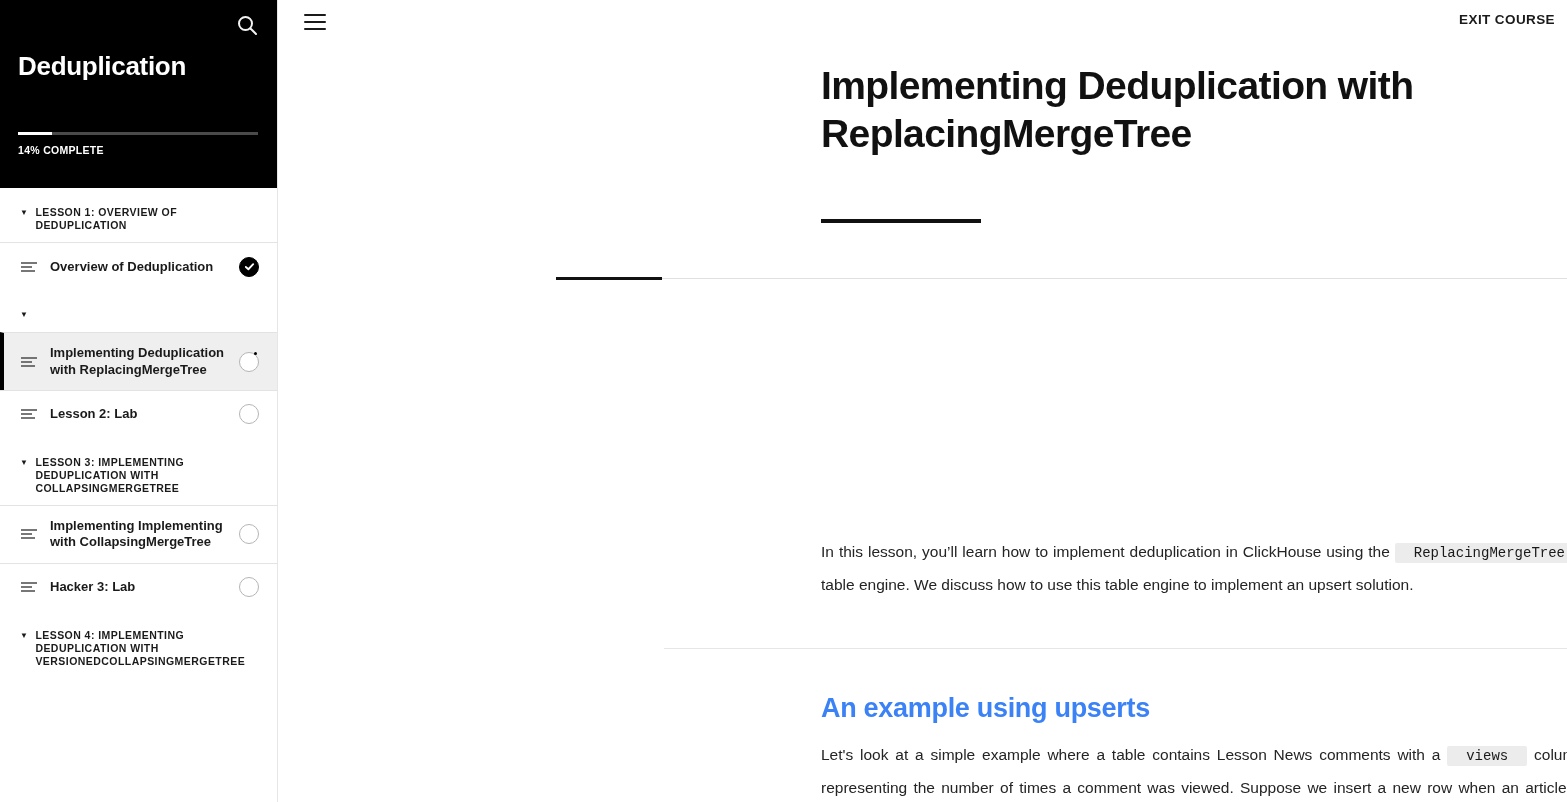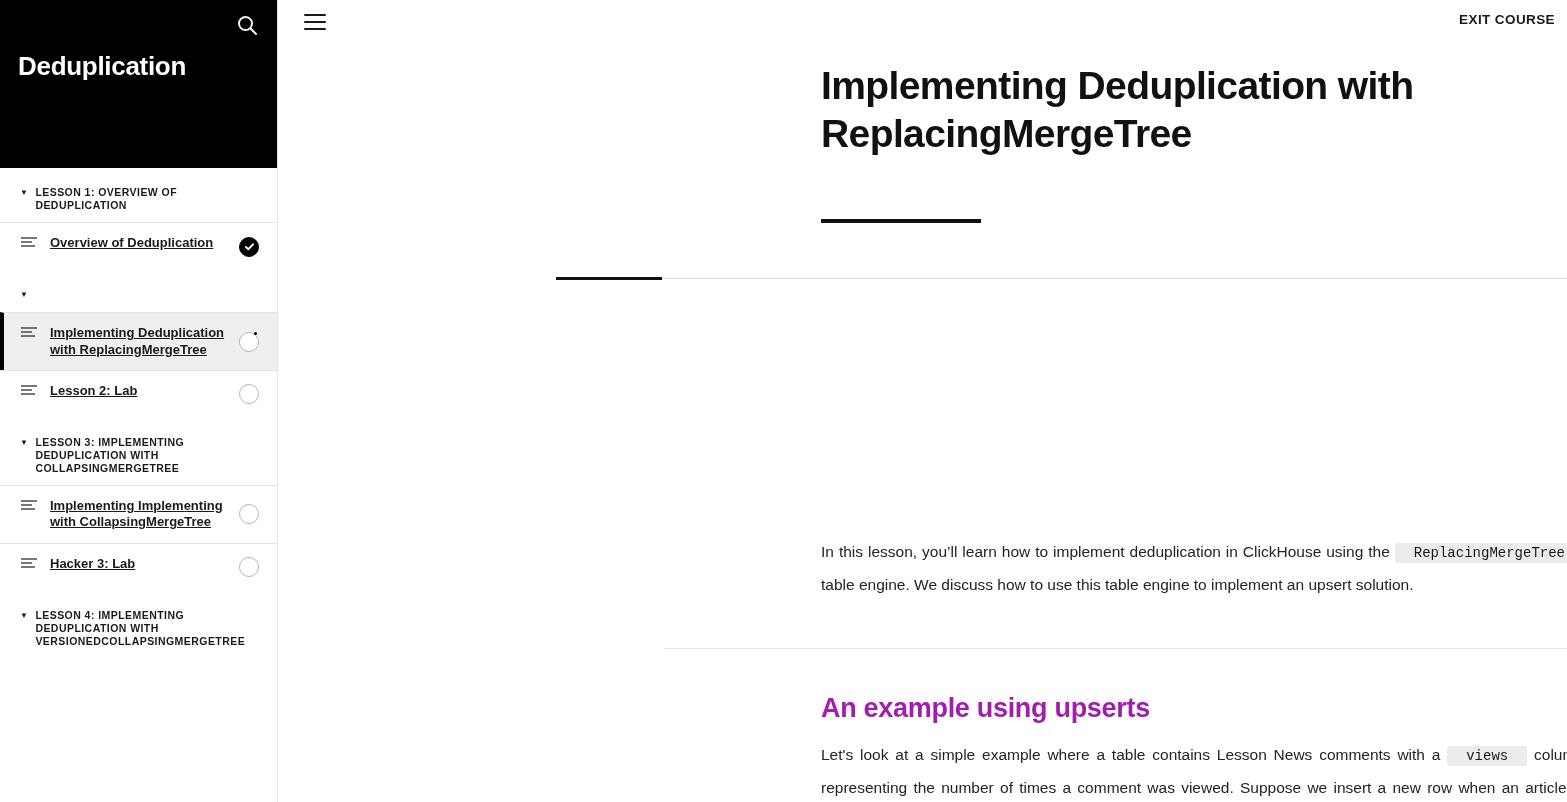--- a/index.html
+++ b/index.html
@@ -19,21 +19,21 @@
     height: 802px;
     background: #ffffff;
     border-right: 1px solid #e6e6e6;
     position: relative;
     flex: 0 0 278px;
     overflow: hidden;
   }
   .sidebar-header {
     background: #000000;
     color: #ffffff;
-    height: 168px;
+    height: 188px;
     padding: 0 20px;
     position: relative;
   }
   .search-icon-btn {
     position: absolute;
     top: 13px;
     right: 18px;
     width: 24px;
     height: 24px;
     cursor: pointer;
@@ -94,28 +94,28 @@
     align-items: flex-start;
   }
   .caret {
     font-size: 8px;
     line-height: 14px;
     color: #1a1a1a;
     flex: 0 0 auto;
   }
   .lesson-item {
     display: flex;
+    align-items: center;
     gap: 12px;
     padding: 12px 20px 12px 20px;
     border-top: 1px solid #e3e3e3;
     position: relative;
     min-height: 48px;
     cursor: pointer;
     background: #fff;
-    text-decoration: underline;
   }
   .lesson-item.active {
     background: #efefef;
     border-left: 4px solid #000;
     padding-left: 16px;
   }
   .lesson-icon { flex: 0 0 18px; width: 18px; height: 14px; }
   .lesson-label {
     font-size: 13px;
     font-weight: 700;
@@ -246,41 +246,47 @@
     margin: 46px 0 0 386px;
     width: 1076px;
     height: 1px;
     background: #e6e6e6;
   }
   .section-head {
     margin: 44px 0 0 543px;
     font-size: 27px;
     font-weight: 700;
     letter-spacing: -0.3px;
-    color: #a21caf;
+    color: #3b82f6;
   }
   .body-block2 {
     margin: 14px 0 0 543px;
     width: 763px;
   }
 </style>
 </head>
 <body>
 
 <div class="app">
 
   <aside class="sidebar">
     <div class="sidebar-header">
       <div class="search-icon-btn">
         <svg width="24" height="24" viewBox="0 0 24 24" fill="none" stroke="#ffffff" stroke-width="2">
           <circle cx="10.5" cy="10.5" r="6.5"></circle>
           <line x1="15.5" y1="15.5" x2="21" y2="21" stroke-linecap="round"></line>
         </svg>
       </div>
       <div class="course-title">Deduplication</div>
+      <div class="progress-wrap">
+        <div class="progress-track">
+          <div class="progress-fill" style="width: 14%;"></div>
+        </div>
+        <div class="progress-label">14% COMPLETE</div>
+      </div>
     </div>
 
     <div class="sidebar-body">
 
       <div class="lesson-group-title">
         <span class="caret">▼</span>
         <span>LESSON 1: OVERVIEW OF DEDUPLICATION</span>
       </div>
       <div class="lesson-item">
         <span class="lesson-icon">

